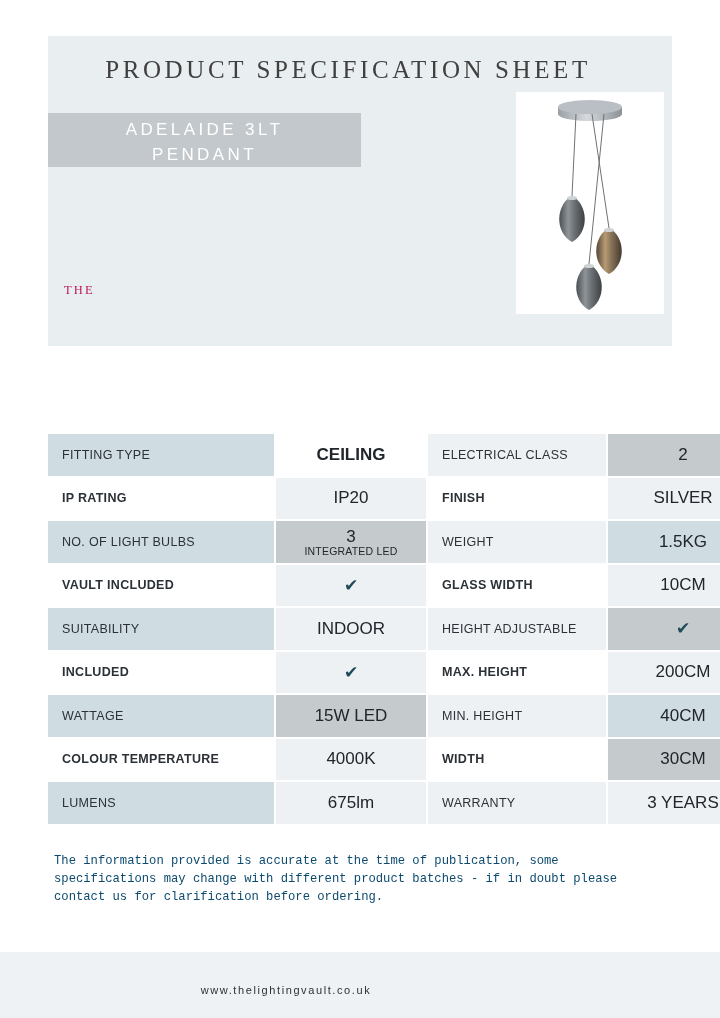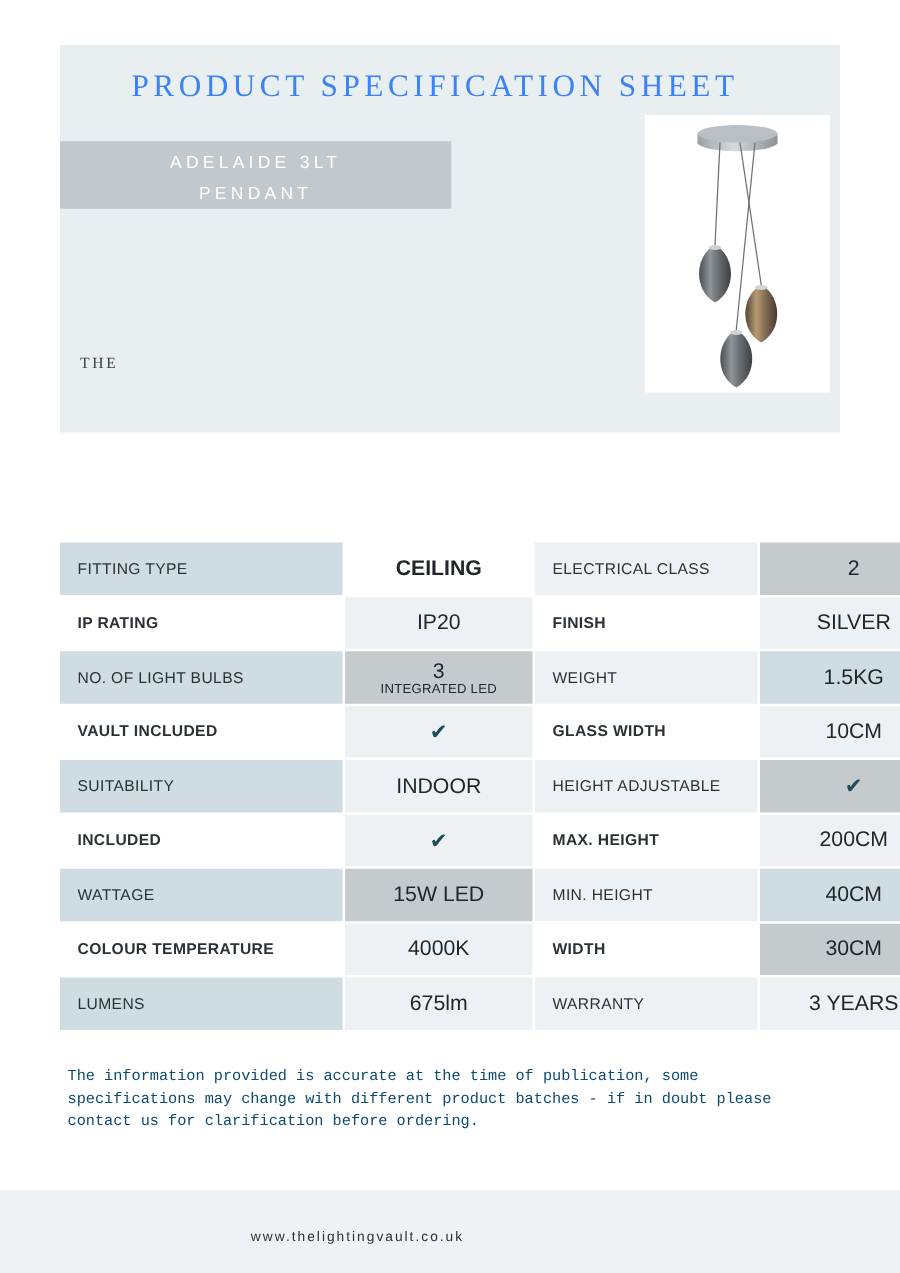--- a/index.html
+++ b/index.html
@@ -26,51 +26,51 @@
     background: #e9eef1;
   }
   .sheet-title {
     position: absolute;
     left: 48px;
     top: 56px;
     width: 600px;
     text-align: center;
     font-size: 25px;
     letter-spacing: 3.6px;
-    color: #3b82f6;
+    color: #404040;
     font-weight: 400;
     font-family: "Liberation Serif", serif;
   }
   .product-name-band {
     position: absolute;
     left: 48px;
     top: 113px;
     width: 313px;
     height: 54px;
     background: #c3c8cc;
   }
   .product-name {
     position: absolute;
     left: 48px;
     top: 117px;
     width: 313px;
     text-align: center;
     color: #ffffff;
-    font-size: 14px;
+    font-size: 17px;
     letter-spacing: 3.4px;
     line-height: 25px;
     font-family: "Liberation Sans", sans-serif;
     font-weight: 300;
   }
   .brand {
     position: absolute;
     left: 64px;
     top: 282px;
     font-family: "Liberation Serif", serif;
-    color: #404040;
+    color: #be185d;
   }
   .brand .brand-line1 {
     display: block;
     font-size: 12.5px;
     letter-spacing: 2.2px;
     line-height: 16px;
   }
   .brand .brand-line2 {
     display: block;
     font-size: 17px;

